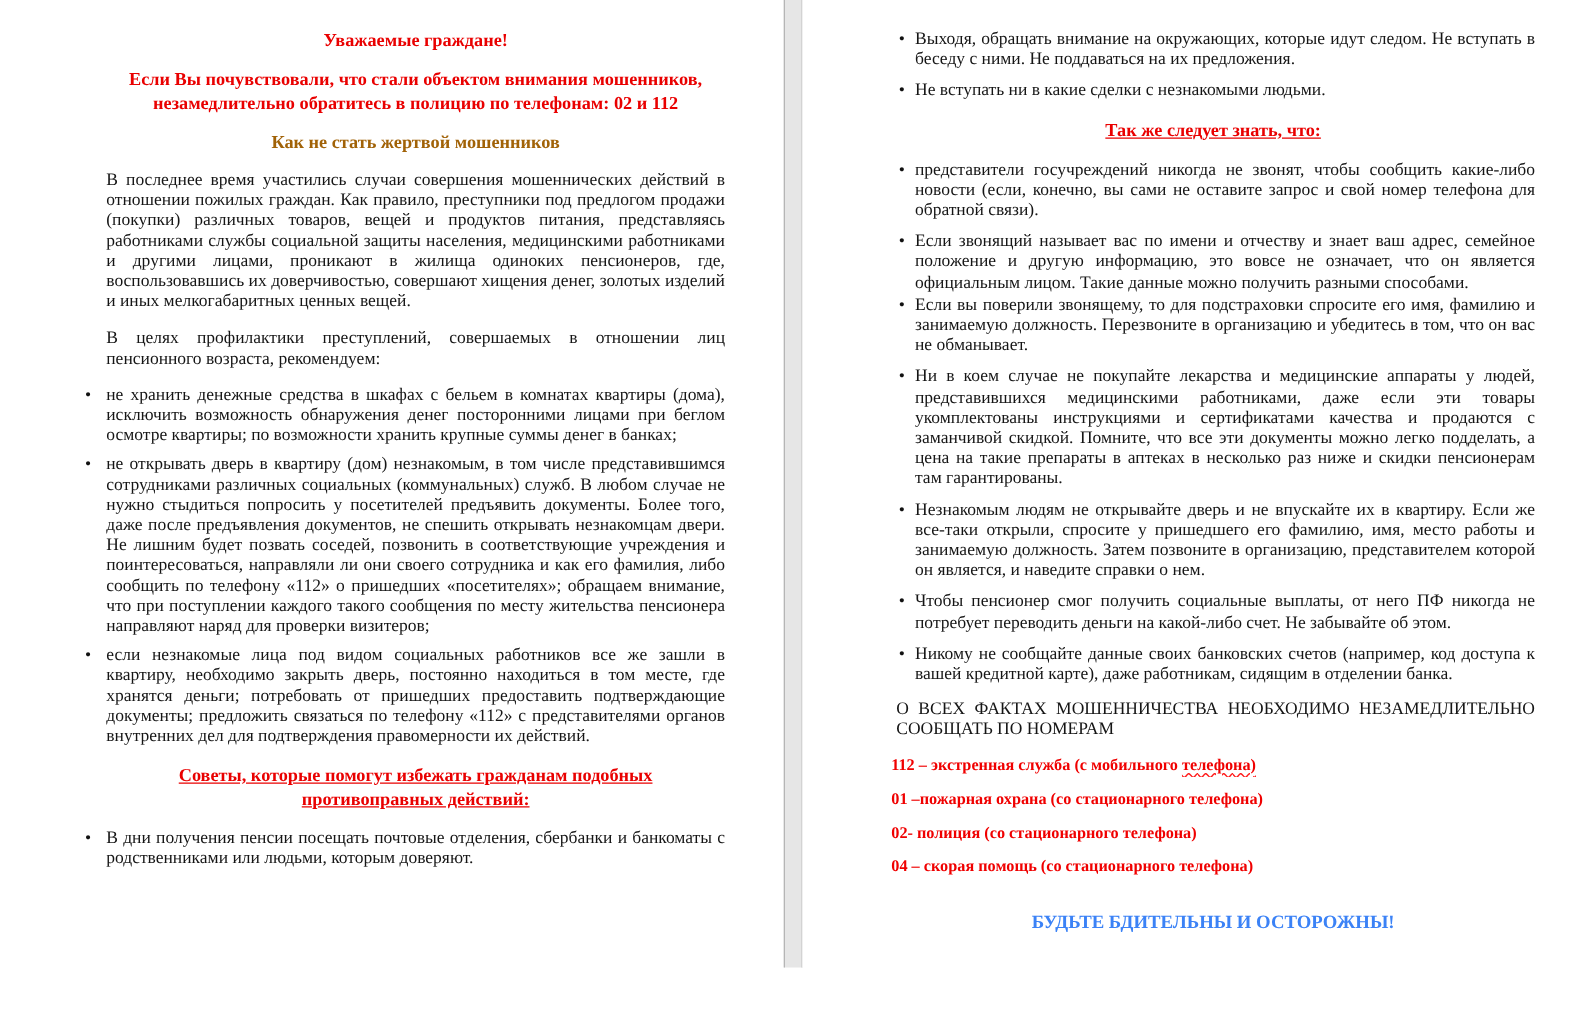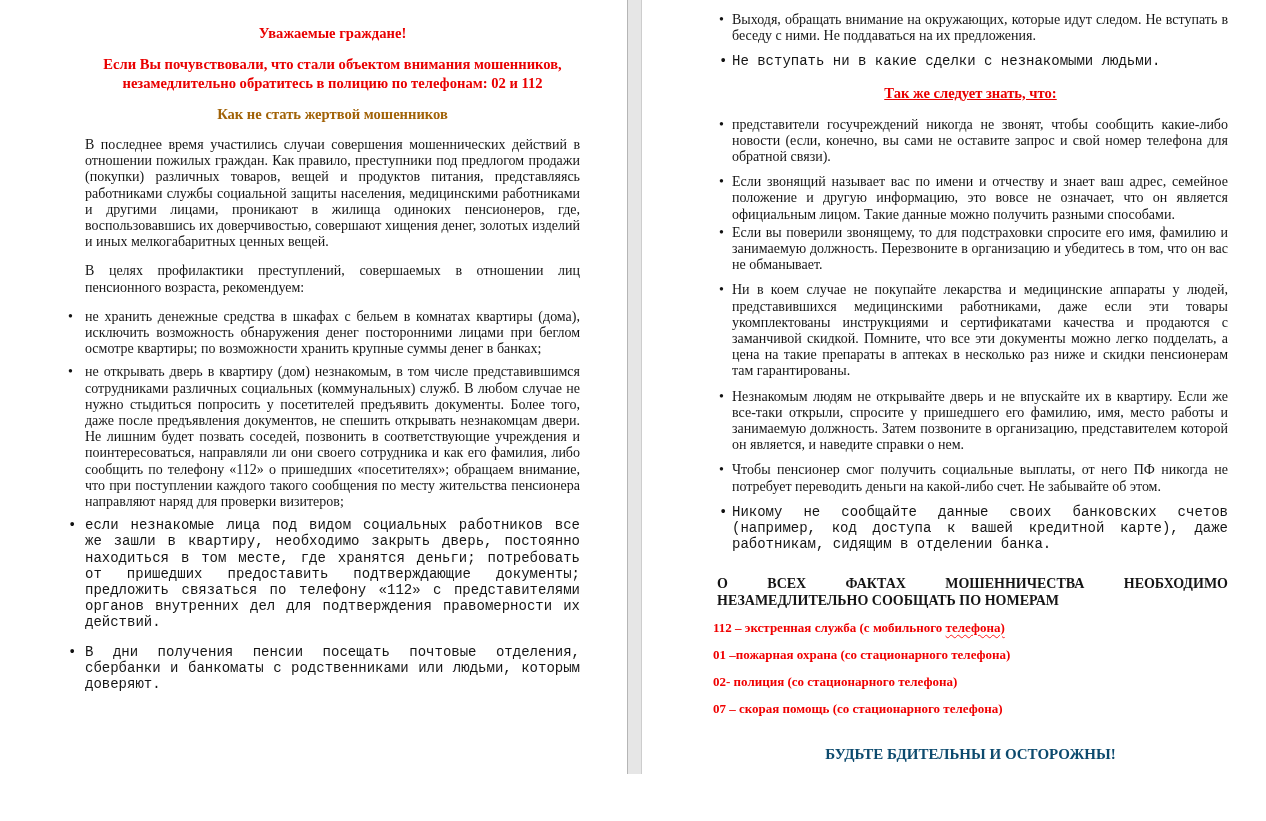--- a/index.html
+++ b/index.html
@@ -5,59 +5,59 @@
   html, body { margin: 0; padding: 0; }
   body {
     width: 1266px; height: 821px; overflow: hidden;
     background: #ffffff;
     font-family: "Liberation Serif", "DejaVu Serif", serif;
     color: #151515;
   }
   .doc { display: flex; width: 1266px; height: 774px; }
   .page { background: #ffffff; box-sizing: border-box; overflow: hidden; }
   .page--left  { width: 627px; padding: 24px 47px 0 85px; }
-  .page--right { flex: 1;      padding: 8px 38px 0 71px; }
+  .page--right { flex: 1;      padding: 20px 38px 0 71px; }
   .page-divider {
     width: 15px; background: #e6e6e6;
     border-left: 1px solid #b5b5b5; border-right: 1px solid #cdcdcd;
     box-sizing: border-box;
   }
 
   p { margin: 13px 0 0 0; font-size: 14px; line-height: 16.2px; text-align: justify; }
   ul { list-style: none; margin: 13px 0 0 0; padding: 0; }
   li {
     position: relative; margin: 0 0 7px 0;
     font-size: 14px; line-height: 16.2px; text-align: justify;
   }
-  li:last-child { margin-bottom: 0; font-family: Liberation Mono, monospace; }
+  li:last-child { margin-bottom: 0; }
   .page--left  li { padding-left: 0; }
   .page--left  li::before { content: "\2022"; position: absolute; left: -17px; top: 0; color: #111; }
   .page--right li { padding-left: 19px; }
   .page--right li::before { content: "\2022"; position: absolute; left: 6px; top: 0; color: #111; }
 
   .hd { font-weight: bold; text-align: center; font-size: 14.6px; line-height: 19px; margin: 0; }
   .hd + .hd { margin-top: 12px; }
   .hd--red  { color: #e90000; }
   .hd--blue { color: #a16207; margin-top: 11px; }
   .hd--under { text-decoration: underline; margin-top: 14px; }
 
-  .caps-note { padding-left: 4px; margin-top: 24px; font-weight: bold; }
+  .caps-note { padding-left: 4px; margin-top: 12px; }
 
   .hotlines { margin-top: 4px; }
   .hotline {
     margin: 10px 0 0 0; text-align: left;
     color: #f00000; font-weight: bold; font-size: 13px; line-height: 17px;
   }
   .wavy {
     text-decoration: underline wavy #ff1a1a;
     text-decoration-thickness: 1px; text-underline-offset: 2px;
   }
   .footer-warning {
     margin-top: 28px; text-align: center;
-    color: #0c4a6e; font-weight: bold; font-size: 15px; line-height: 19px;
+    color: #3b82f6; font-weight: bold; font-size: 15px; line-height: 19px;
   }
 </style>
 </head>
 <body>
 
 <div class="doc">
 
   <div class="page page--left">
     <p class="hd hd--red">Уважаемые граждане!</p>
     <p class="hd hd--red">Если Вы почувствовали, что стали объектом внимания мошенников, незамедлительно обратитесь в полицию по телефонам:  02 и 112</p>
@@ -65,20 +65,21 @@
 
     <p>В последнее время участились случаи совершения мошеннических действий в отношении пожилых граждан. Как правило, преступники под предлогом продажи (покупки) различных товаров, вещей и продуктов питания, представляясь работниками службы социальной защиты населения, медицинскими работниками и другими лицами, проникают в жилища одиноких пенсионеров, где, воспользовавшись их доверчивостью, совершают хищения денег, золотых изделий и иных мелкогабаритных ценных вещей.</p>
     <p>В целях профилактики преступлений, совершаемых в отношении лиц пенсионного возраста, рекомендуем:</p>
 
     <ul>
       <li>не хранить денежные средства в шкафах с бельем в комнатах квартиры (дома), исключить возможность обнаружения денег посторонними лицами при беглом осмотре квартиры; по возможности хранить крупные суммы денег в банках;</li>
       <li>не открывать дверь в квартиру (дом) незнакомым, в том числе представившимся сотрудниками различных социальных (коммунальных) служб. В любом случае не нужно стыдиться попросить у посетителей предъявить документы. Более того, даже после предъявления документов, не спешить открывать незнакомцам двери. Не лишним будет позвать соседей, позвонить в соответствующие учреждения и поинтересоваться, направляли ли они своего сотрудника и как его фамилия, либо сообщить по телефону «112» о пришедших «посетителях»; обращаем внимание, что при поступлении каждого такого сообщения по месту жительства пенсионера направляют наряд для проверки визитеров;</li>
       <li>если незнакомые лица под видом социальных работников все же зашли в квартиру, необходимо закрыть дверь, постоянно находиться в том месте, где хранятся деньги; потребовать от пришедших предоставить подтверждающие документы; предложить связаться по телефону «112» с представителями органов внутренних дел для подтверждения правомерности их действий.</li>
     </ul>
 
+    <p class="hd hd--red hd--under">Советы, которые помогут избежать гражданам подобных противоправных действий:</p>
 
     <ul>
       <li>В дни получения пенсии посещать почтовые отделения, сбербанки и банкоматы с родственниками или людьми, которым доверяют.</li>
     </ul>
   </div>
 
   <div class="page-divider"></div>
 
   <div class="page page--right">
     <ul style="margin-top:4px;">
@@ -97,19 +98,19 @@
       <li style="margin-bottom:9px;">Чтобы пенсионер смог получить социальные выплаты, от него ПФ никогда не потребует переводить деньги на какой-либо счет. Не забывайте об этом.</li>
       <li>Никому не сообщайте данные своих банковских счетов (например, код доступа к вашей кредитной карте), даже работникам, сидящим в отделении банка.</li>
     </ul>
 
     <p class="caps-note">О ВСЕХ ФАКТАХ МОШЕННИЧЕСТВА НЕОБХОДИМО НЕЗАМЕДЛИТЕЛЬНО СООБЩАТЬ ПО НОМЕРАМ</p>
 
     <div class="hotlines">
       <p class="hotline"><span>112 –  экстренная служба (с мобильного </span><span class="wavy">телефона)</span></p>
       <p class="hotline">01 –пожарная охрана (со стационарного телефона)</p>
       <p class="hotline">02- полиция (со стационарного телефона)</p>
-      <p class="hotline">07 – скорая помощь (со стационарного телефона)</p>
+      <p class="hotline">04 – скорая помощь (со стационарного телефона)</p>
     </div>
 
     <p class="footer-warning">БУДЬТЕ БДИТЕЛЬНЫ И ОСТОРОЖНЫ!</p>
   </div>
 
 </div>
 
 </body></html>

